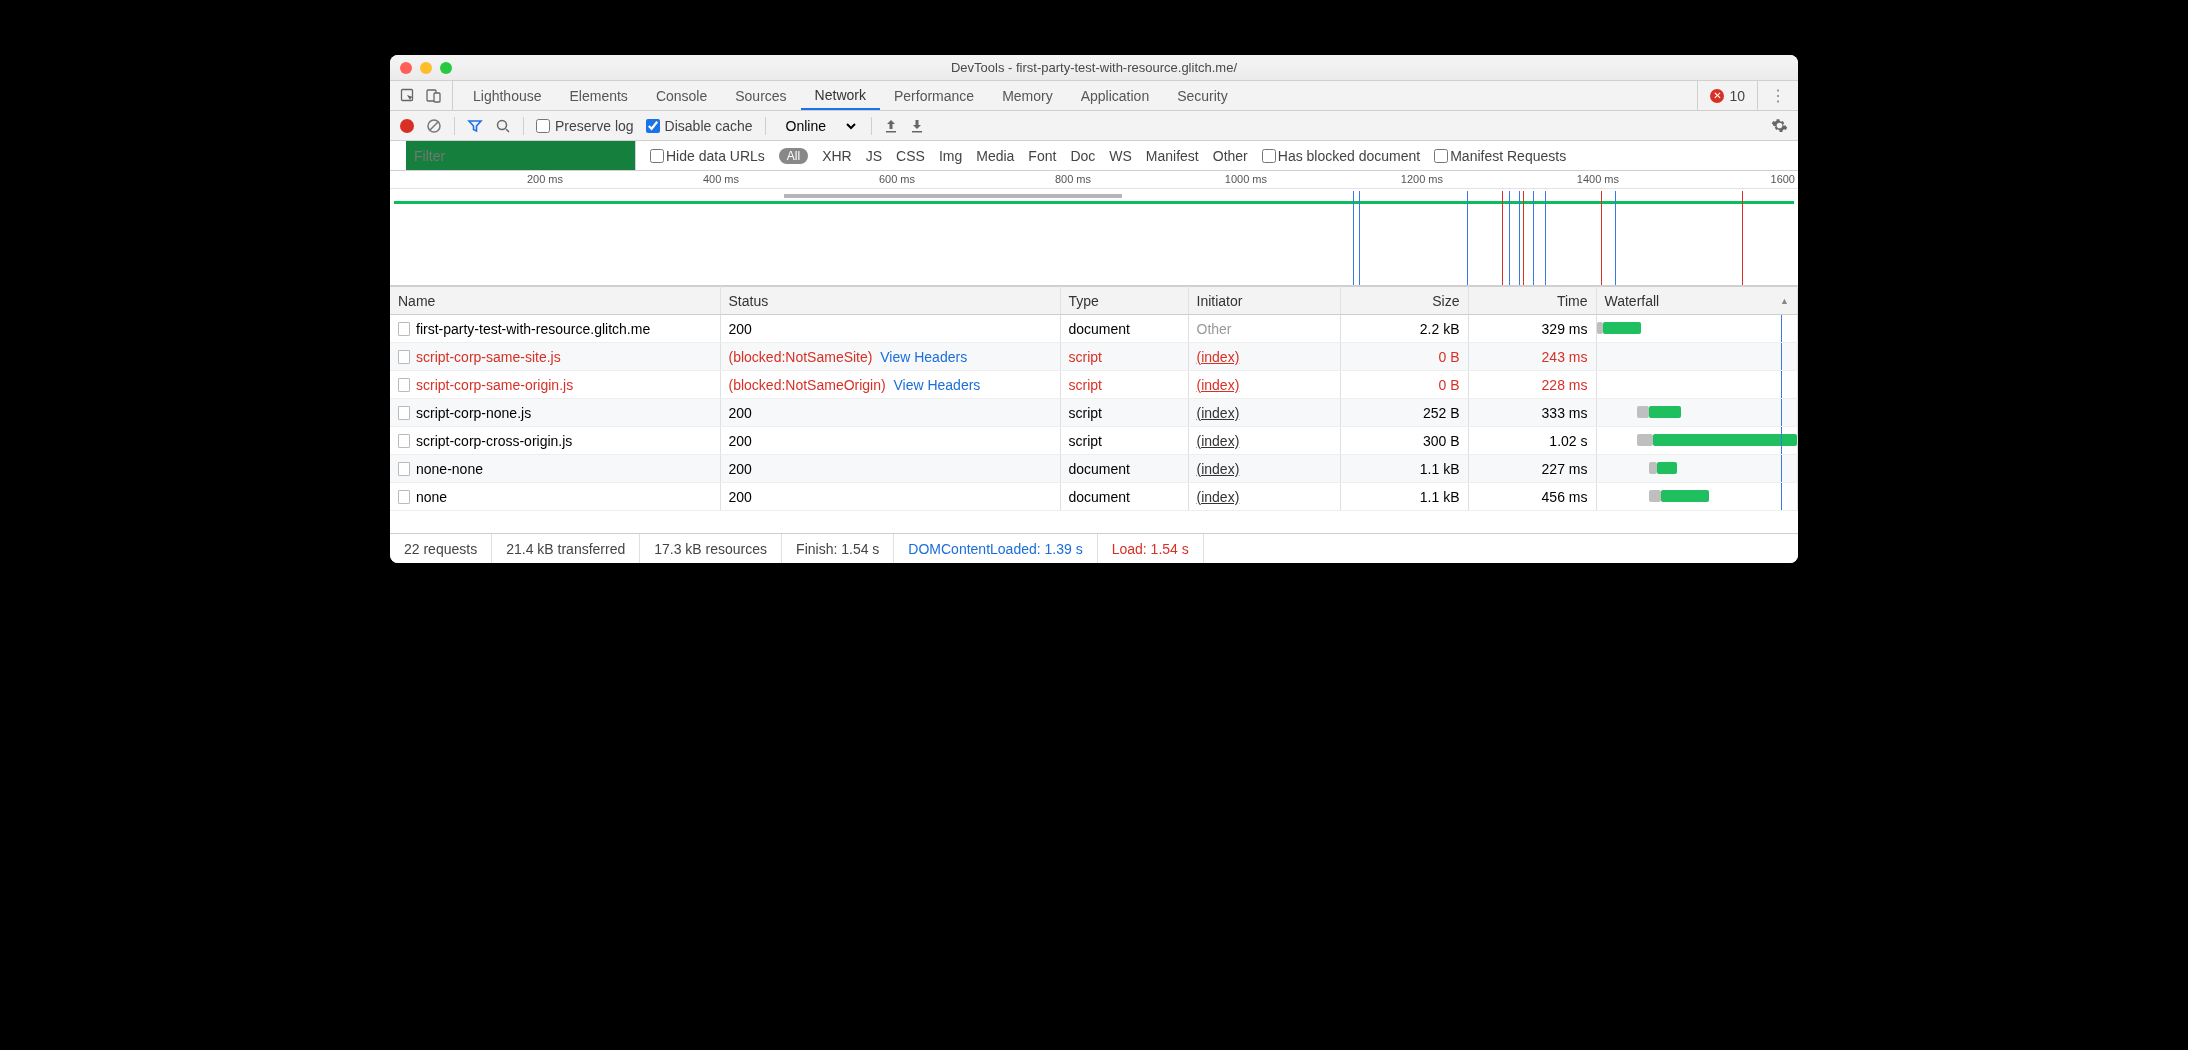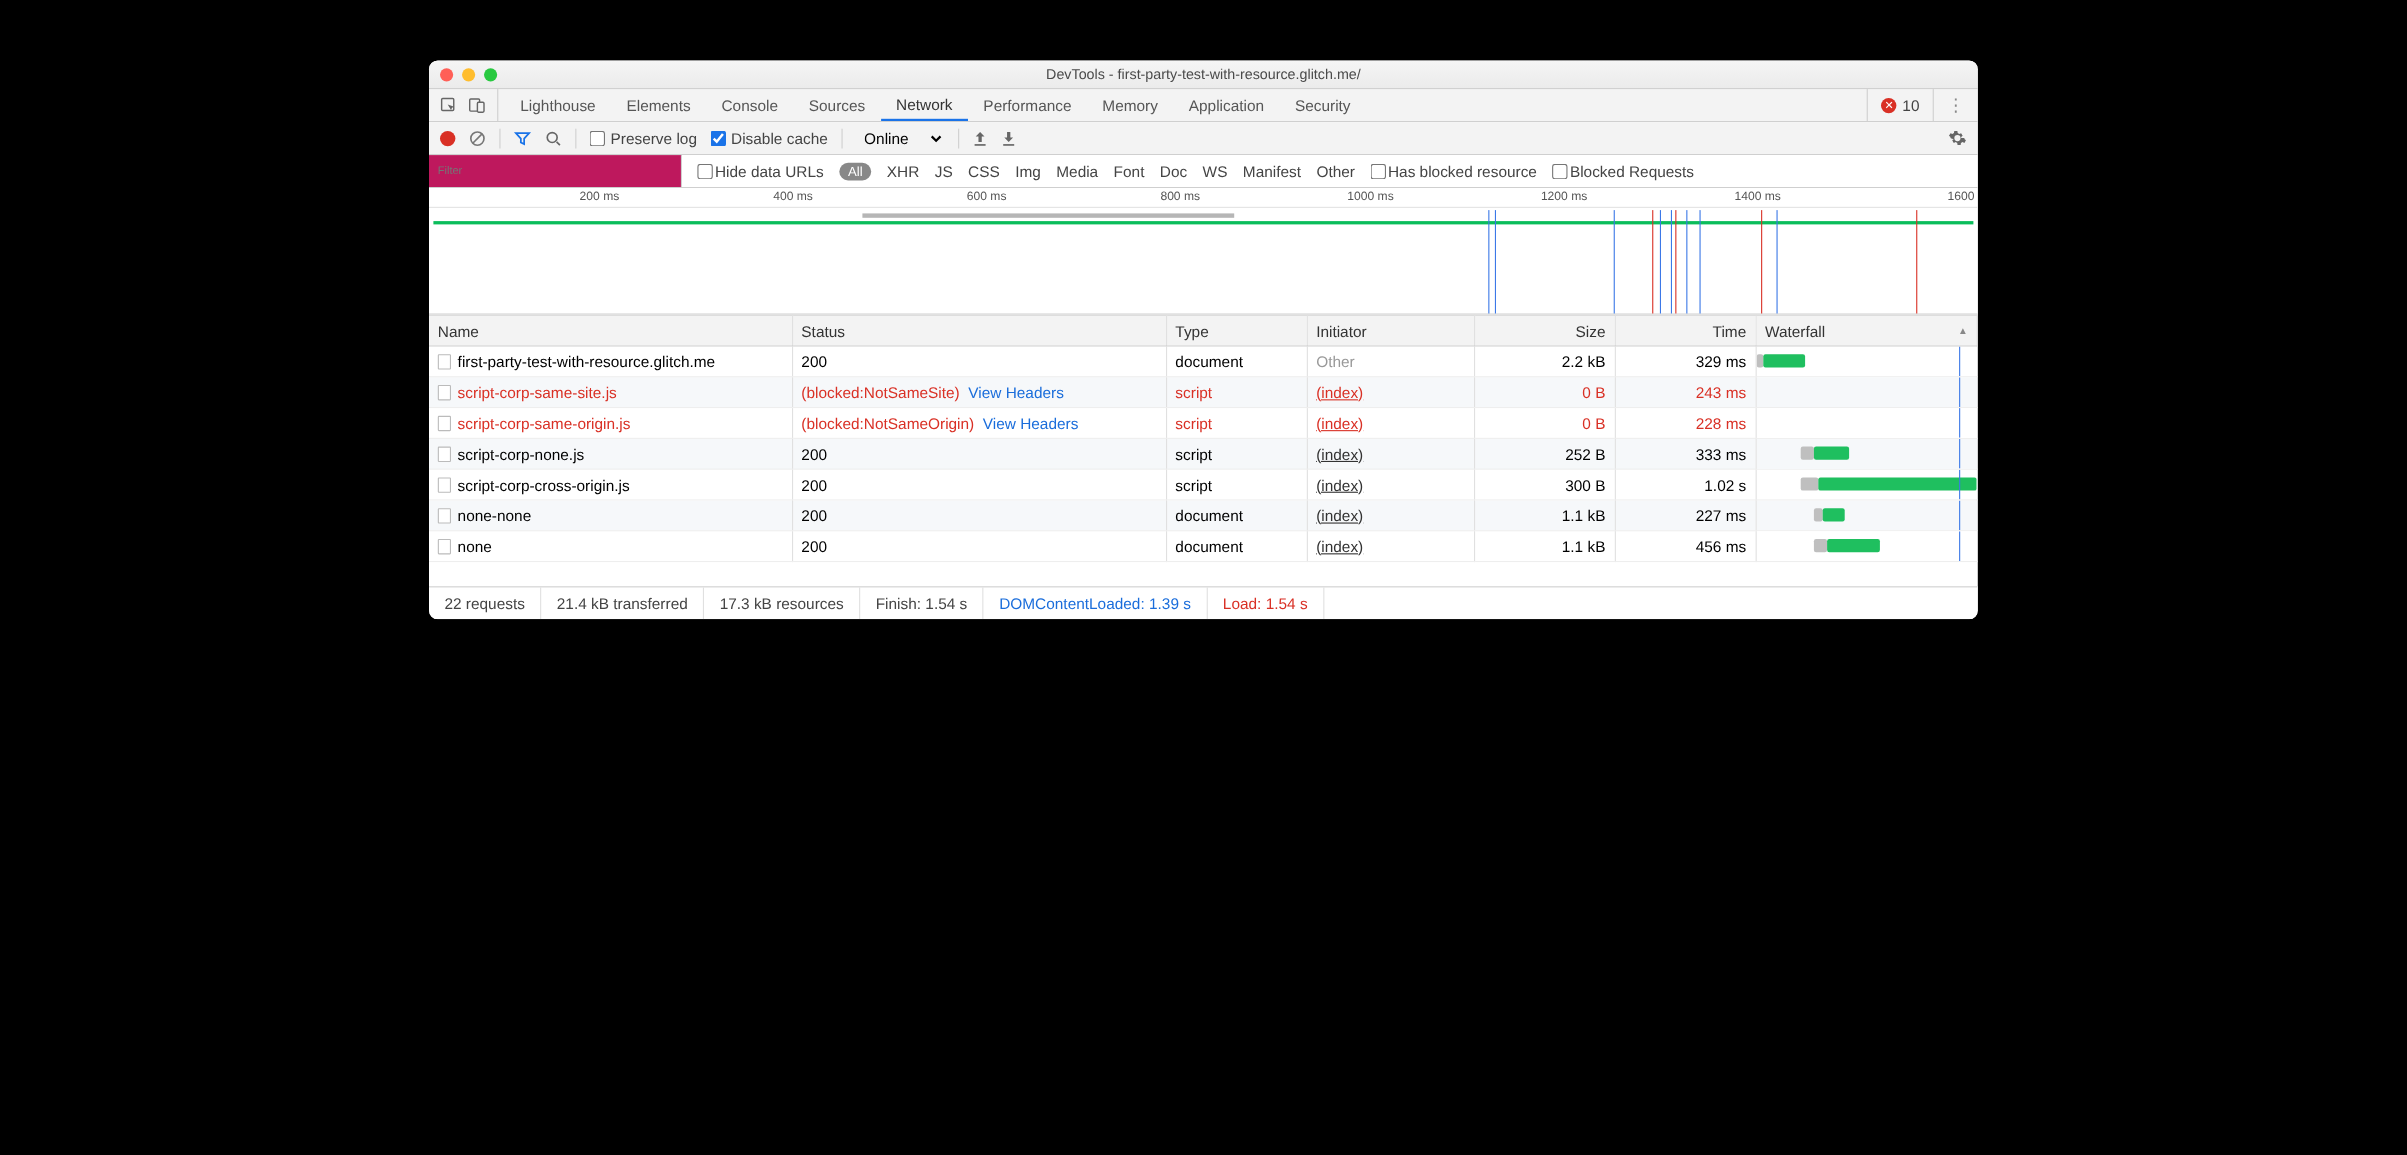--- a/index.html
+++ b/index.html
@@ -79,21 +79,21 @@
     display:flex;
     align-items:center;
     background:#fff;
     font-size:14px;
     color:#444;
     gap:14px;
     padding-right:10px;
   }
   .filterbar input.filter {
     width:230px; height:100%; border:none; border-right:1px solid #cfcfcf;
-    padding:0 8px; font-size:10px; outline:none; background:#be185d;
+    padding:0 8px; font-size:14px; outline:none; background:#15803d;margin-left:16px;
   }
   .pill { background:#888; color:#fff; border-radius:9px; padding:1px 8px; font-size:12px; }
   .filterbar .chk { display:flex; align-items:center; gap:2px; }
   .filterbar input[type=checkbox]{ width:14px; height:14px;}
   
   .overview {
     height:115px; border-bottom:1px solid #cfcfcf; position:relative; background:#fff;
   }
   .ov-ticks { height:18px; border-bottom:1px solid #e3e3e3; position:relative; font-size:11px; color:#555;}
   .ov-ticks span { position:absolute; top:2px; transform:translateX(-100%); padding-right:3px;}
@@ -237,25 +237,25 @@
         <span>Img</span>
         <span>Media</span>
         <span>Font</span>
         <span>Doc</span>
         <span>WS</span>
         <span>Manifest</span>
         <span>Other</span>
       </span>
     <label class="chk">
         <input type="checkbox" style="">
-        <span>Has blocked resource</span>
+        <span>Has blocked document</span>
       </label>
     <label class="chk">
         <input type="checkbox" style="">
-        <span>Blocked Requests</span>
+        <span>Manifest Requests</span>
       </label>
   </div>
 
   <div class="overview">
     <div class="ov-ticks" id="ov-ticks">
         <span style="left: 12.5%;">200 ms</span>
         <span style="left: 25%;">400 ms</span>
         <span style="left: 37.5%;">600 ms</span>
         <span style="left: 50%;">800 ms</span>
         <span style="left: 62.5%;">1000 ms</span>

